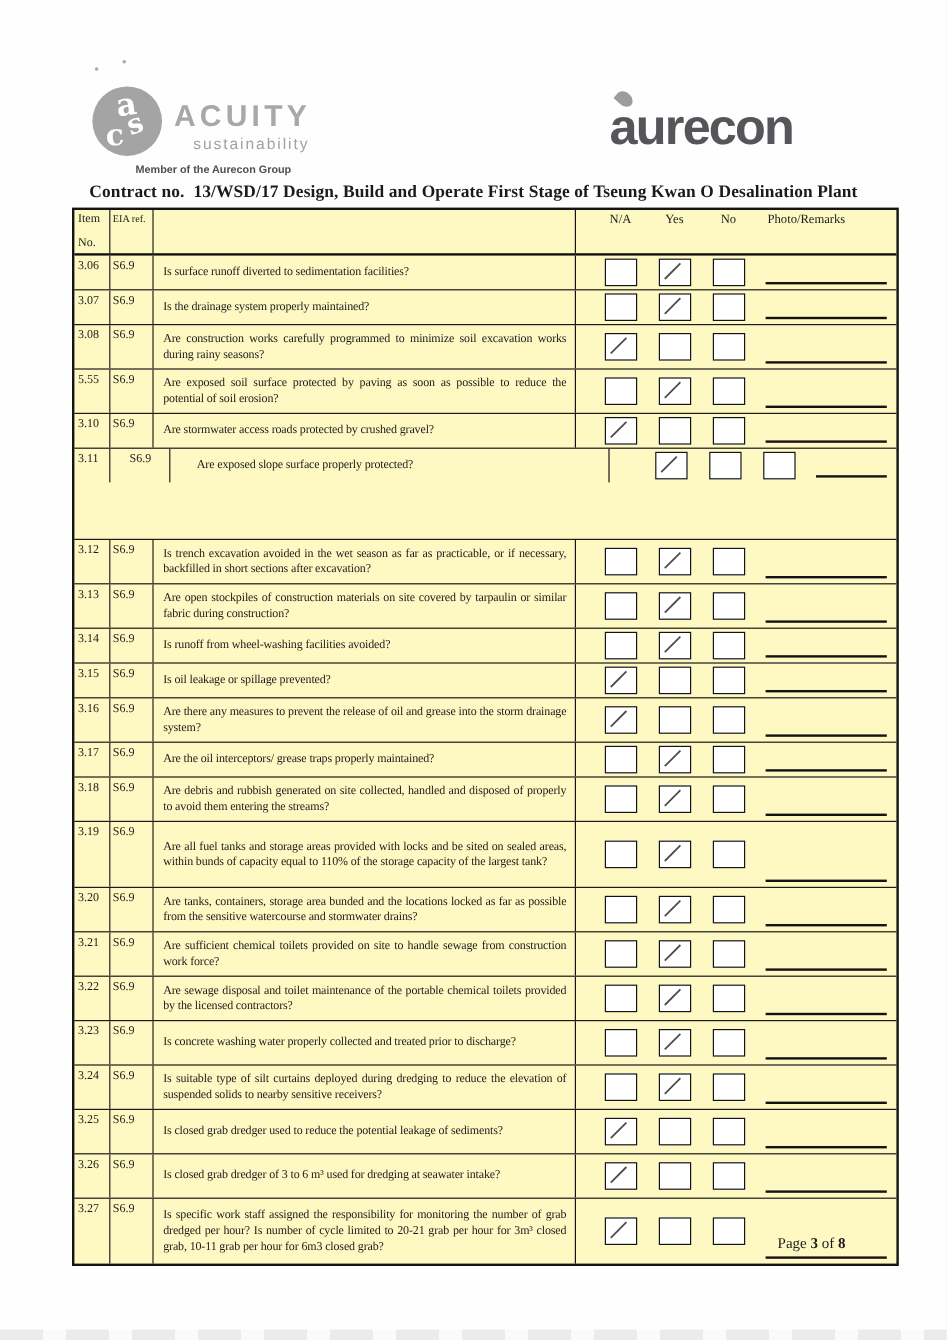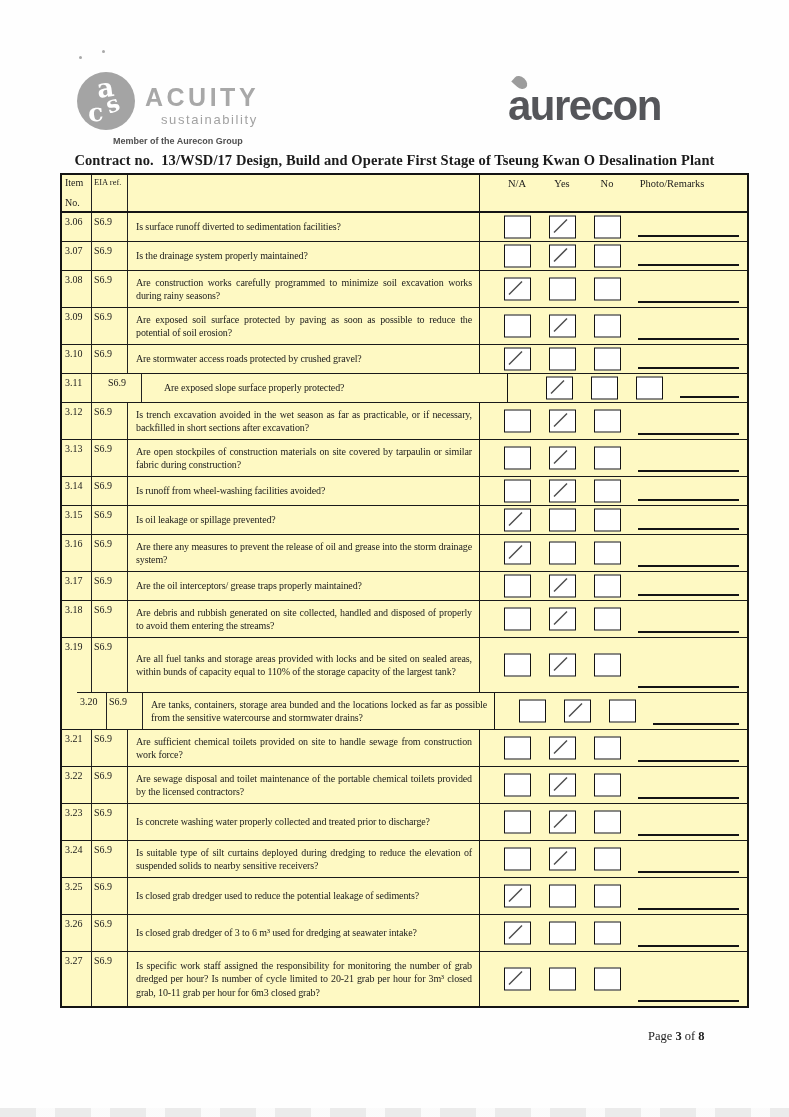--- a/index.html
+++ b/index.html
@@ -176,21 +176,21 @@
         
       </div>
       <div class="checkbox cb-no">
         
       </div>
       <div class="remark-line"></div>
     </div>
   </div>
 
   <div class="row" style="min-height: 36px;">
-    <div class="c-item">3.09</div>
+    <div class="c-item">5.55</div>
     <div class="c-eia">S6.9</div>
     <div class="c-q">
             <span class="q-text">Are exposed soil surface protected by paving as soon as possible to reduce the potential of soil erosion?</span>
           </div>
     <div class="c-checks">
       <div class="checkbox cb-na">
         
       </div>
       <div class="checkbox cb-yes checked">
         <svg class="tick" viewBox="0 0 25 21">
@@ -241,21 +241,21 @@
       <div class="checkbox cb-yes">
         
       </div>
       <div class="checkbox cb-no">
         
       </div>
       <div class="remark-line"></div>
     </div>
   </div>
 
-  <div class="row" style="min-height: 36px;">
+  <div class="row" style="min-height: 36px; margin-top: 47px;">
     <div class="c-item">3.12</div>
     <div class="c-eia">S6.9</div>
     <div class="c-q">
             <span class="q-text">Is trench excavation avoided in the wet season as far as practicable, or if necessary, backfilled in short sections after excavation?</span>
           </div>
     <div class="c-checks">
       <div class="checkbox cb-na">
         
       </div>
       <div class="checkbox cb-yes checked">
@@ -417,21 +417,21 @@
           <line x1="5" y1="17" x2="18" y2="4" stroke="#4c4c4c" stroke-width="1.5"></line>
         </svg>
       </div>
       <div class="checkbox cb-no">
         
       </div>
       <div class="remark-line"></div>
     </div>
   </div>
 
-  <div class="row" style="min-height: 36px; margin-left: 15px;">
+  <div class="row" style="min-height: 36px;">
     <div class="c-item">3.20</div>
     <div class="c-eia">S6.9</div>
     <div class="c-q">
             <span class="q-text">Are tanks, containers, storage area bunded and the locations locked as far as possible from the sensitive watercourse and stormwater drains?</span>
           </div>
     <div class="c-checks">
       <div class="checkbox cb-na">
         
       </div>
       <div class="checkbox cb-yes checked">

